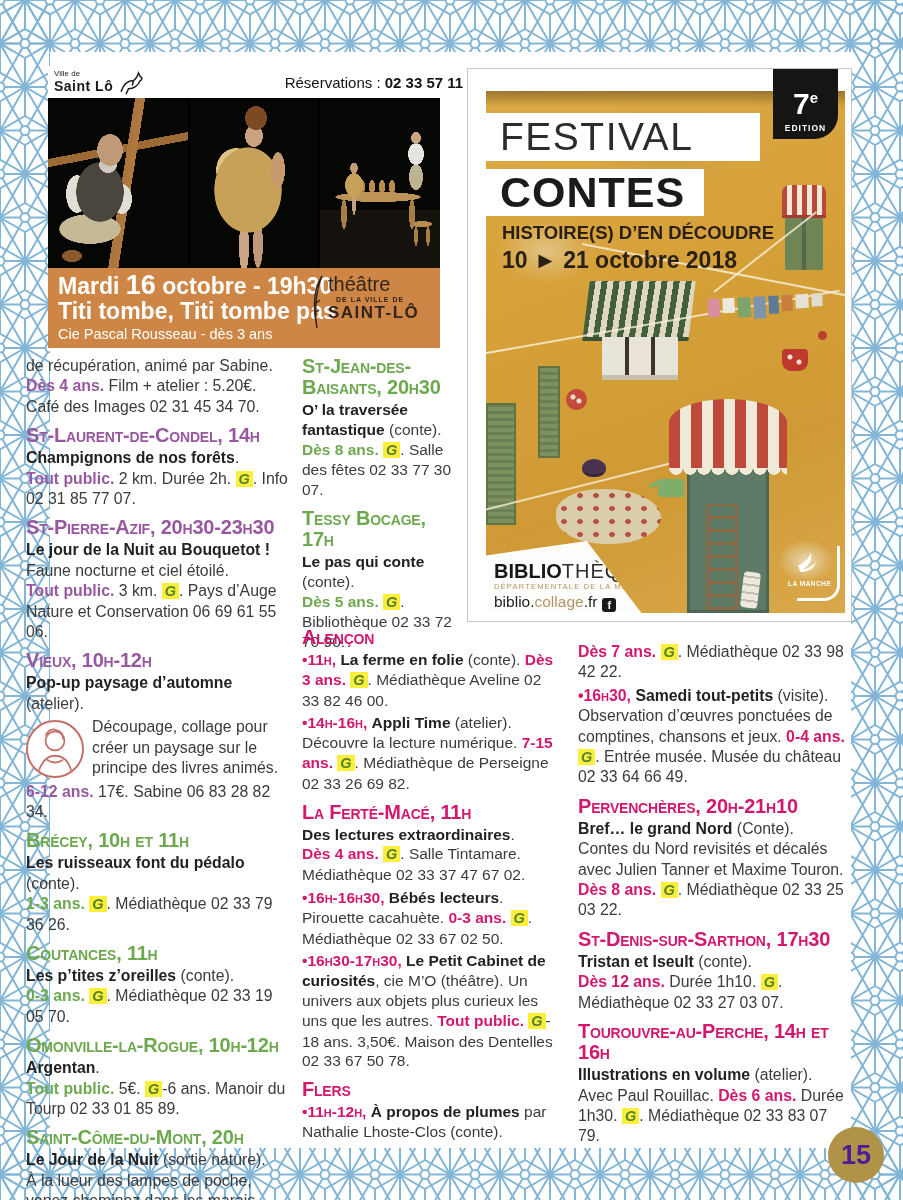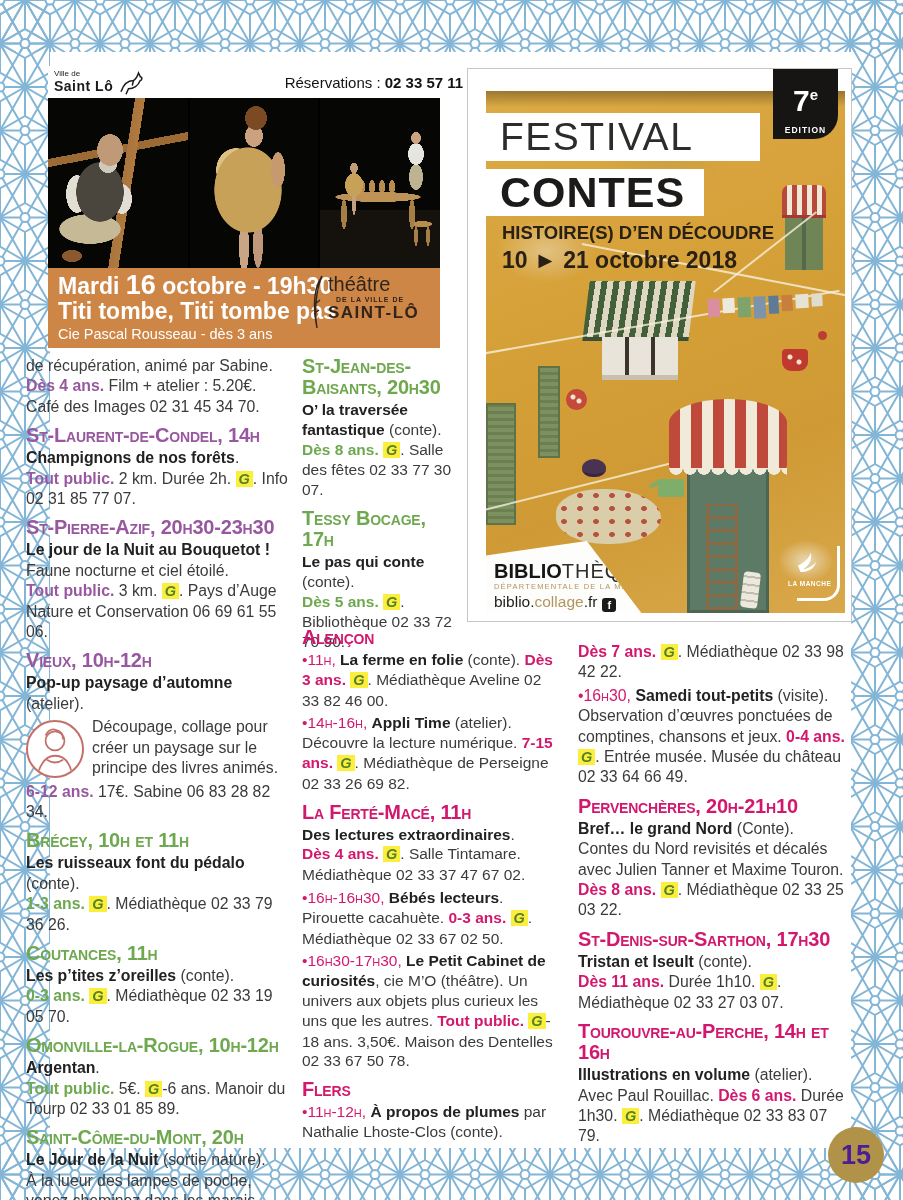--- a/index.html
+++ b/index.html
@@ -70,21 +70,21 @@
       background-color:#d7a43c;
       background-image:
         radial-gradient(ellipse 60px 40px at 255px 355px,rgba(238,230,206,.85),transparent 70%),
         radial-gradient(ellipse 70px 45px at 60px 160px,rgba(232,220,190,.55),transparent 70%),
         radial-gradient(ellipse 40px 30px at 320px 470px,rgba(238,230,206,.8),transparent 70%),
         radial-gradient(ellipse 90px 60px at 180px 60px,rgba(190,150,70,.5),transparent 75%),
         linear-gradient(180deg,rgba(56,42,20,.40),rgba(56,42,20,0) 16px),
         linear-gradient(160deg,#dcaa45,#d6a038 40%,#cf9a35 70%,#d9a84b);}
   .edition-badge{position:absolute;left:305px;top:0;width:65px;height:70px;background:#171513;
       border-radius:0 0 24px 0;color:#fff;text-align:center;z-index:4;}
-  .ed-num{font-size:30px;font-weight:bold;line-height:48px;display:block;margin-top:2px;}
+  .ed-num{font-size:30px;font-weight:bold;line-height:38px;display:block;margin-top:10px;}
   .ed-num sup{font-size:15px;}
   .ed-word{font-size:8.5px;font-weight:bold;letter-spacing:1px;display:block;}
   .strip1{position:absolute;left:18px;top:44px;width:274px;height:48px;background:#fff;z-index:3;
       font-size:39px;letter-spacing:1.5px;line-height:48px;padding-left:14px;color:#2e2c2a;box-sizing:border-box;}
   .strip2{position:absolute;left:18px;top:100px;width:218px;height:47px;background:#fff;z-index:3;
       font-size:43px;font-weight:bold;line-height:46px;padding-left:14px;color:#1d1b19;box-sizing:border-box;letter-spacing:1px;}
   .poster-subtitle{position:absolute;left:34px;top:153px;z-index:3;font-size:18.5px;font-weight:bold;color:#2a2015;}
   .poster-dates{position:absolute;left:34px;top:178px;z-index:3;font-size:23px;font-weight:bold;color:#2a2015;}
   
   .pp{position:absolute;}
@@ -161,21 +161,21 @@
   #col-mid-wide{left:302px;top:627px;width:252px;font-size:15.5px;line-height:19.8px;}
   #col-right{left:578px;top:642px;width:272px;}
   .ev-heading{font-variant:small-caps;font-weight:bold;font-size:20px;line-height:21px;margin:8px 0 2px;letter-spacing:-.2px;}
   .ev-heading:first-child{margin-top:0;}
   .ev-para{margin:0 0 3px;}
   .c-purple{color:#98589f;}
   .c-green{color:#6ea84f;}
   .c-pink{color:#d2186e;}
   .seg-b{font-weight:bold;color:#222;}
   .seg-a{font-weight:bold;}
-  .seg-t{font-weight:normal;font-variant:small-caps;}
+  .seg-t{font-weight:bold;font-variant:small-caps;}
   .g-badge{background:#fcef3c;color:#55812a;font-weight:bold;font-style:italic;padding:0 3px;font-size:14.5px;}
   .doodle{float:left;width:58px;height:58px;border:2px solid #c4706a;border-radius:50%;margin:3px 8px 2px 0;box-sizing:border-box;overflow:hidden;background:#fff;}
   .doodle svg{width:100%;height:100%;}
   
   .page-num{position:absolute;left:828px;top:1127px;width:56px;height:56px;border-radius:50%;background:#b09249;
       color:#4c1d95;font-weight:bold;font-size:27px;text-align:center;line-height:56px;z-index:6;}
 </style>
 </head>
 <body>
 
@@ -342,18 +342,18 @@
     <div class="ev-para"><span class="seg-t c-pink">•16h30-17h30, </span><span class="seg-b">Le Petit Cabinet de curiosités</span><span class="seg-p">, cie M’O (théâtre). Un univers aux objets plus curieux les uns que les autres. </span><span class="seg-a c-pink">Tout public.</span><span class="seg-p"> </span><span class="g-badge">G</span><span class="seg-p">-18 ans. 3,50€. Maison des Dentelles 02 33 67 50 78.</span></div>
     <div class="ev-heading c-pink">Flers</div>
     <div class="ev-para"><span class="seg-t c-pink">•11h-12h, </span><span class="seg-b">À propos de plumes</span><span class="seg-p"> par Nathalie Lhoste-Clos (conte).</span></div>
   </div>
 <div class="col" id="col-right">
     <div class="ev-para"><span class="seg-a c-pink">Dès 7 ans.</span><span class="seg-p"> </span><span class="g-badge">G</span><span class="seg-p">. Médiathèque 02 33 98 42 22.</span></div>
     <div class="ev-para"><span class="seg-t c-pink">•16h30, </span><span class="seg-b">Samedi tout-petits</span><span class="seg-p"> (visite). Observation d’œuvres ponctuées de comptines, chansons et jeux. </span><span class="seg-a c-pink">0-4 ans.</span><span class="seg-p"> </span><span class="g-badge">G</span><span class="seg-p">. Entrée musée. Musée du château 02 33 64 66 49.</span></div>
     <div class="ev-heading c-pink">Pervenchères, 20h-21h10</div>
     <div class="ev-para"><span class="seg-b">Bref… le grand Nord</span><span class="seg-p"> (Conte).</span><br><span class="seg-p">Contes du Nord revisités et décalés avec Julien Tanner et Maxime Touron.</span><br><span class="seg-a c-pink">Dès 8 ans.</span><span class="seg-p"> </span><span class="g-badge">G</span><span class="seg-p">. Médiathèque 02 33 25 03 22.</span></div>
     <div class="ev-heading c-pink">St-Denis-sur-Sarthon, 17h30</div>
-    <div class="ev-para"><span class="seg-b">Tristan et Iseult</span><span class="seg-p"> (conte).</span><br><span class="seg-a c-pink">Dès 11 ans.</span><span class="seg-p"> Durée 1h10. </span><span class="g-badge">G</span><span class="seg-p">. Médiathèque 02 33 27 03 07.</span></div>
+    <div class="ev-para"><span class="seg-b">Tristan et Iseult</span><span class="seg-p"> (conte).</span><br><span class="seg-a c-pink">Dès 12 ans.</span><span class="seg-p"> Durée 1h10. </span><span class="g-badge">G</span><span class="seg-p">. Médiathèque 02 33 27 03 07.</span></div>
     <div class="ev-heading c-pink">Tourouvre-au-Perche, 14h et 16h</div>
     <div class="ev-para"><span class="seg-b">Illustrations en volume</span><span class="seg-p"> (atelier).</span><br><span class="seg-p">Avec Paul Rouillac. </span><span class="seg-a c-pink">Dès 6 ans.</span><span class="seg-p"> Durée 1h30. </span><span class="g-badge">G</span><span class="seg-p">. Médiathèque 02 33 83 07 79.</span></div>
   </div>
 
 <div class="page-num">15</div>
 
 </body></html>

